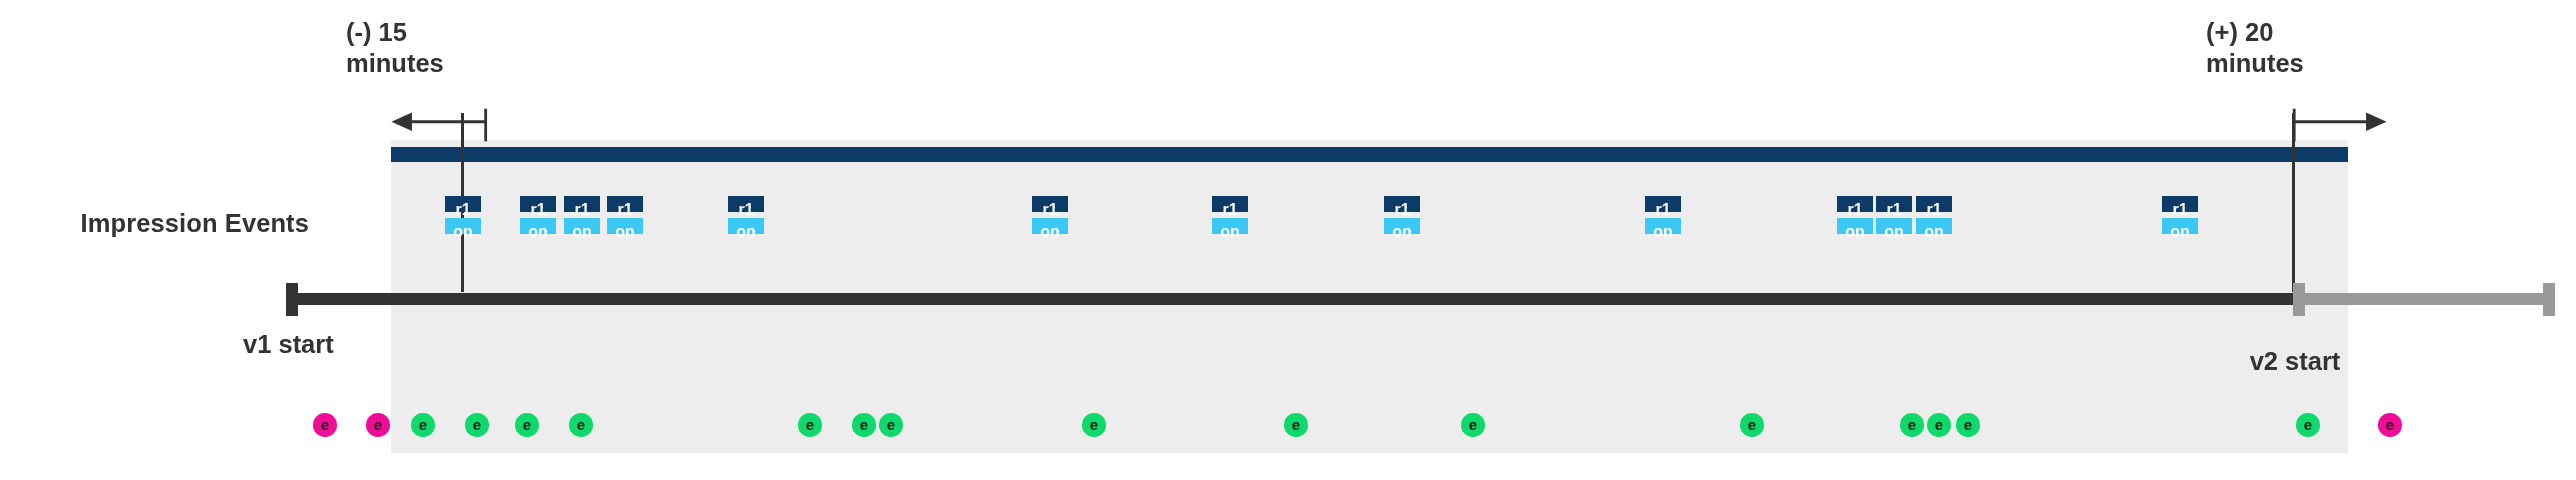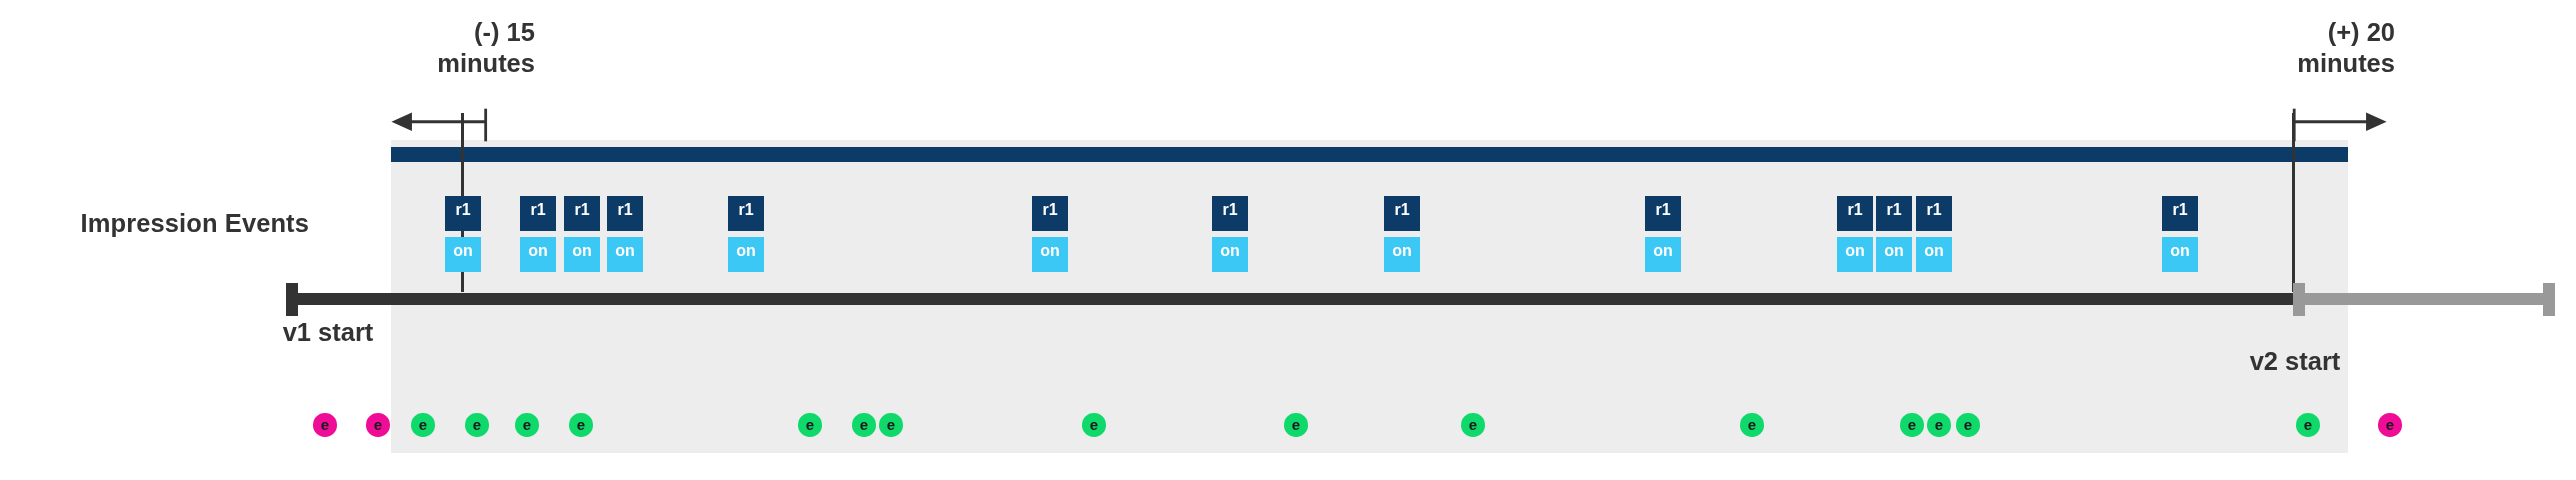--- a/index.html
+++ b/index.html
@@ -63,21 +63,21 @@
     white-space: nowrap;
   }
 
   
   .badge-stack {
     position: absolute;
     width: 36px;
   }
   .badge {
     width: 36px;
-    height: 35px;
+    height: 16px;
     line-height: 28px;
     text-align: center;
     font-size: 16px;
     font-weight: 600;
     color: #ffffff;
     box-sizing: border-box;
   }
   .badge.rule { background: #0b3b66; }
   .badge.state {
     background: #3cc8f5;
@@ -100,21 +100,21 @@
   .evt-dot.inside  { background: #0fd96a; }
   .evt-dot.outside { background: #ef0d98; }
 
   
   .callout-text {
     position: absolute;
     font-size: 25.5px;
     font-weight: 600;
     color: #333333;
     white-space: nowrap;
-    text-align: right;
+    text-align: left;
     line-height: 31px;
   }
   .callout-svg {
     position: absolute;
     overflow: visible;
   }
 
   
   .guide-line {
     position: absolute;
@@ -205,21 +205,21 @@
         <div class="badge state">on</div>
       </div>
       <div class="badge-stack" style="left: 2162px; top: 196px;">
         <div class="badge rule">r1</div>
         <div class="badge state">on</div>
       </div>
     </div>
 
   <div class="tl-cap v1" style="left:286px; top:283px;"></div>
   <div class="tl-bar v1" style="left:286px; top:293px; width:2007px;"></div>
-  <div class="start-caption" style="left:243px; top:318px; width:170px; text-align:center;">v1 start</div>
+  <div class="start-caption" style="left:243px; top:330px; width:170px; ">v1 start</div>
 
   <div class="tl-bar v2" style="left:2293px; top:293px; width:262px;"></div>
   <div class="tl-cap v2" style="left:2293px; top:283px;"></div>
   <div class="tl-cap v2" style="left:2543px; top:283px;"></div>
   <div class="start-caption" style="left:2210px; top:347px; width:170px; text-align:center;">v2 start</div>
 
 
   <div id="event-layer">
       <div class="evt-dot outside" style="left: 313px; top: 413px;">e</div>
       <div class="evt-dot outside" style="left: 366px; top: 413px;">e</div>

